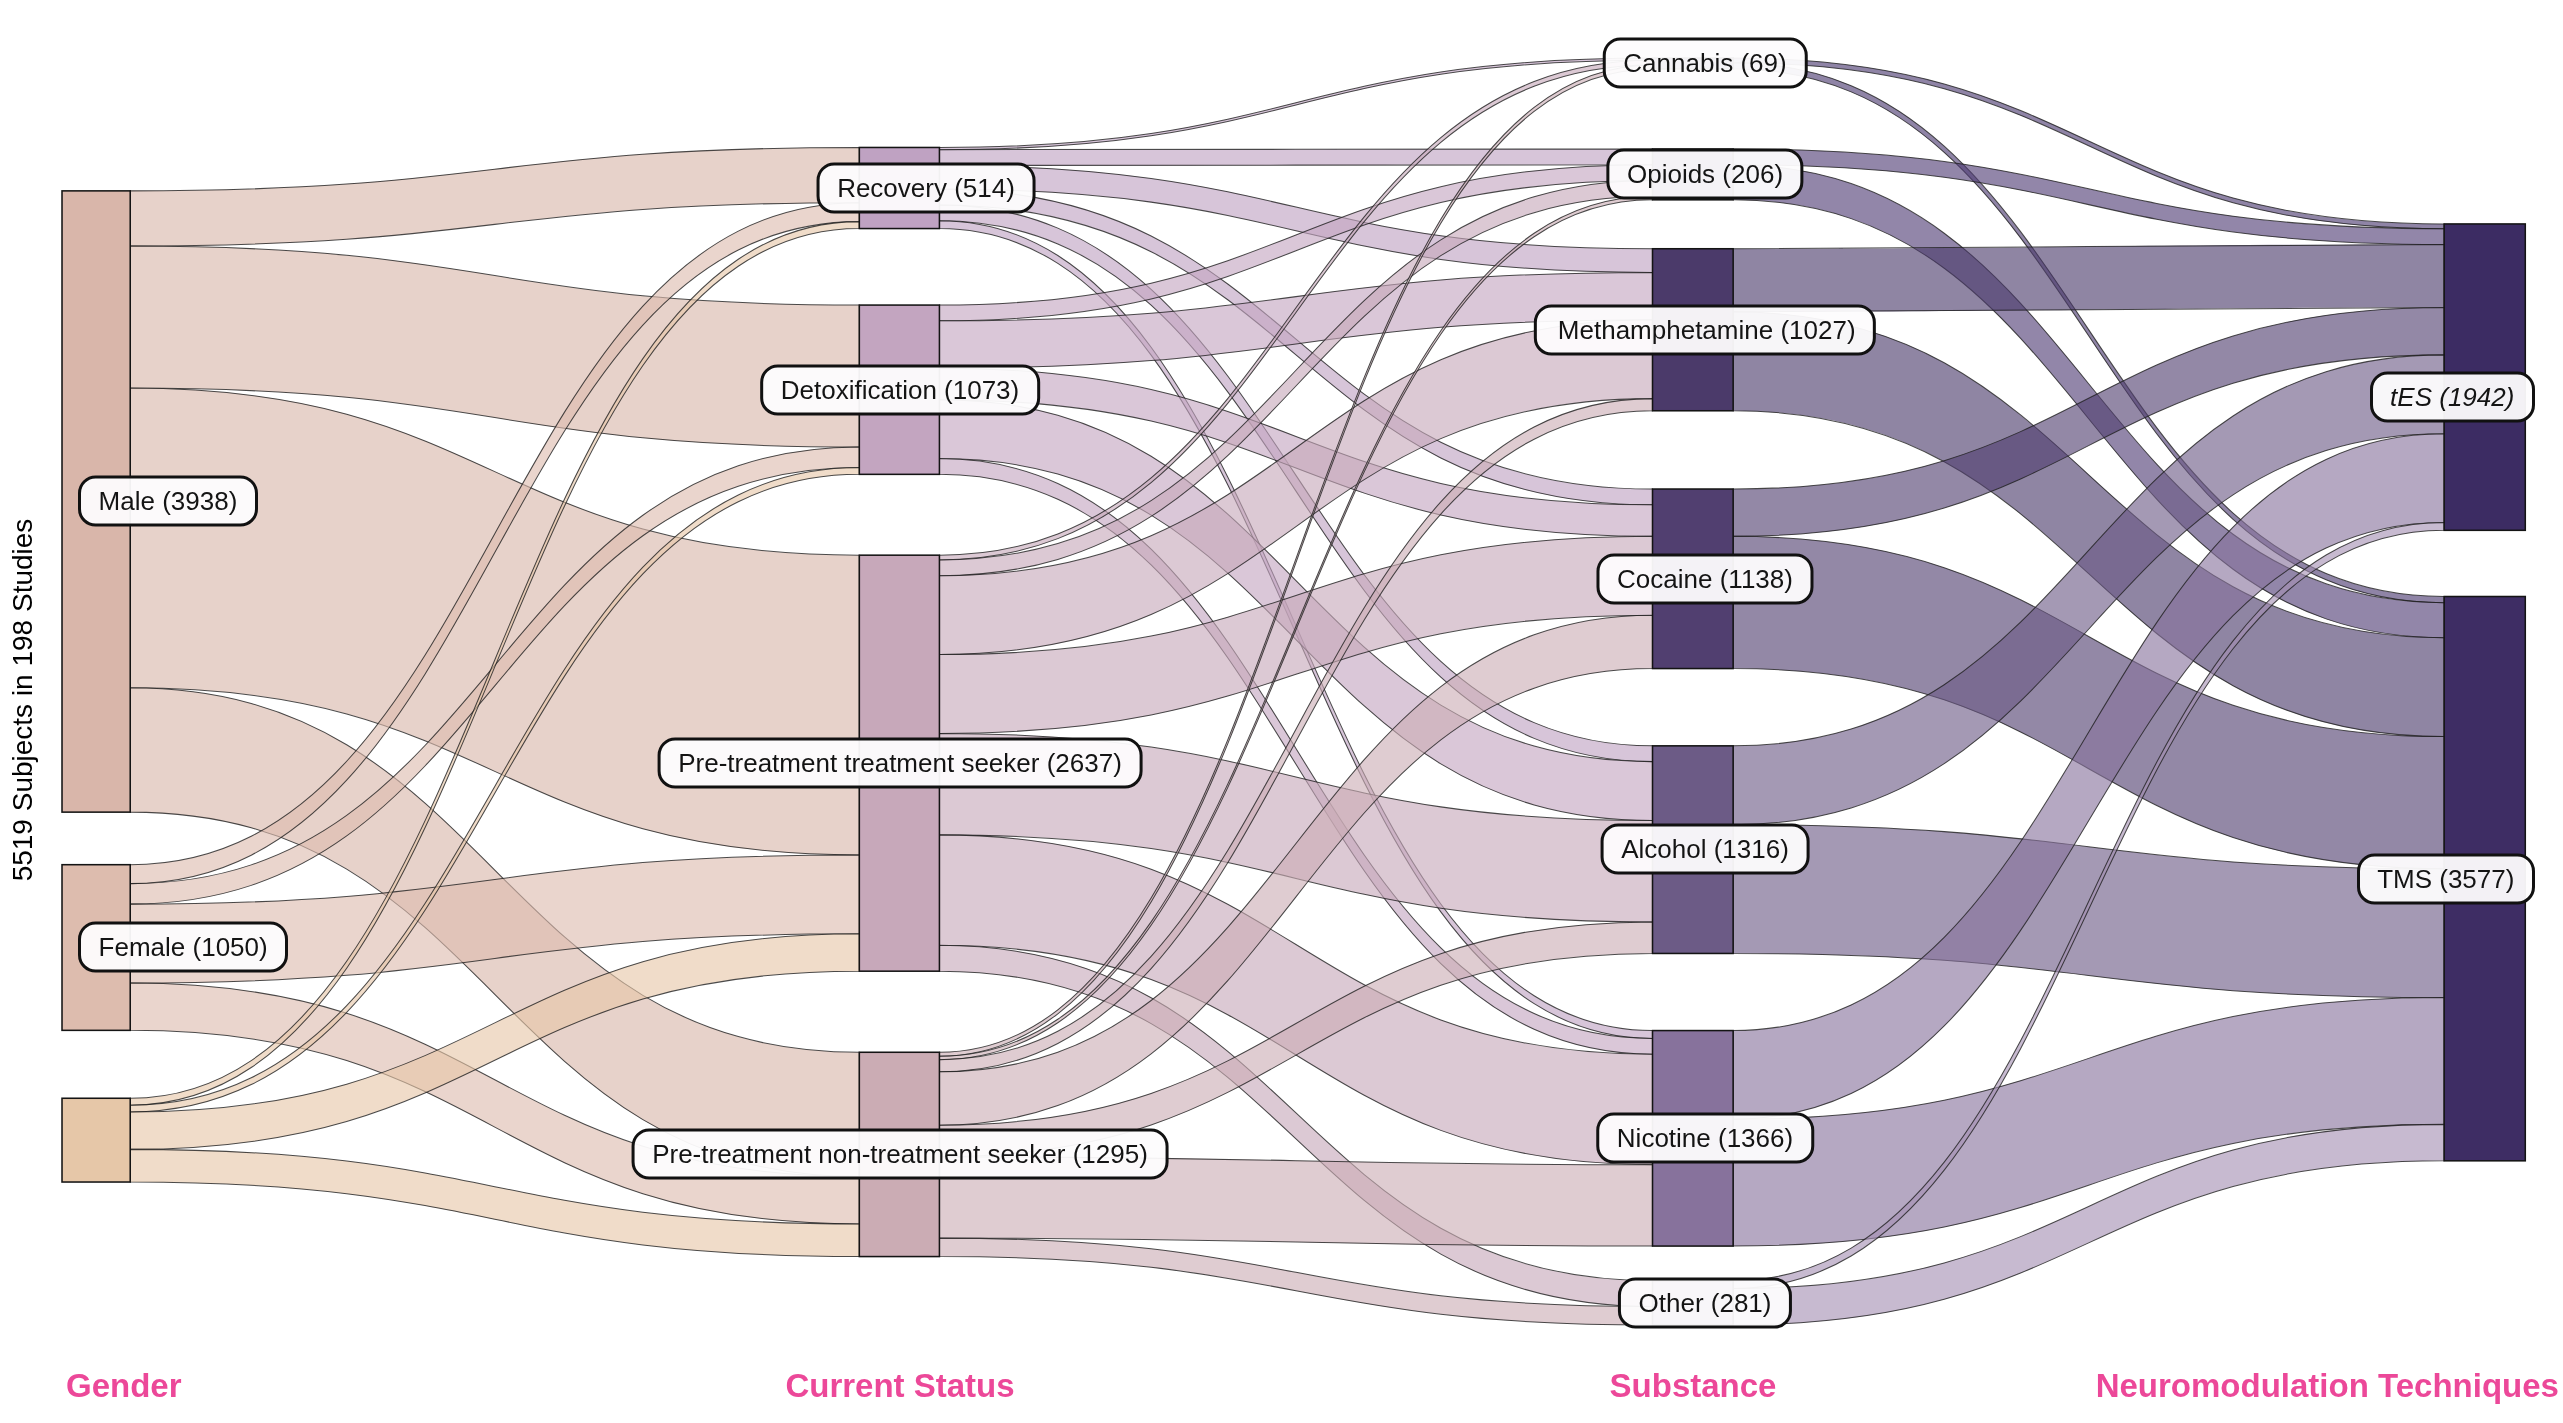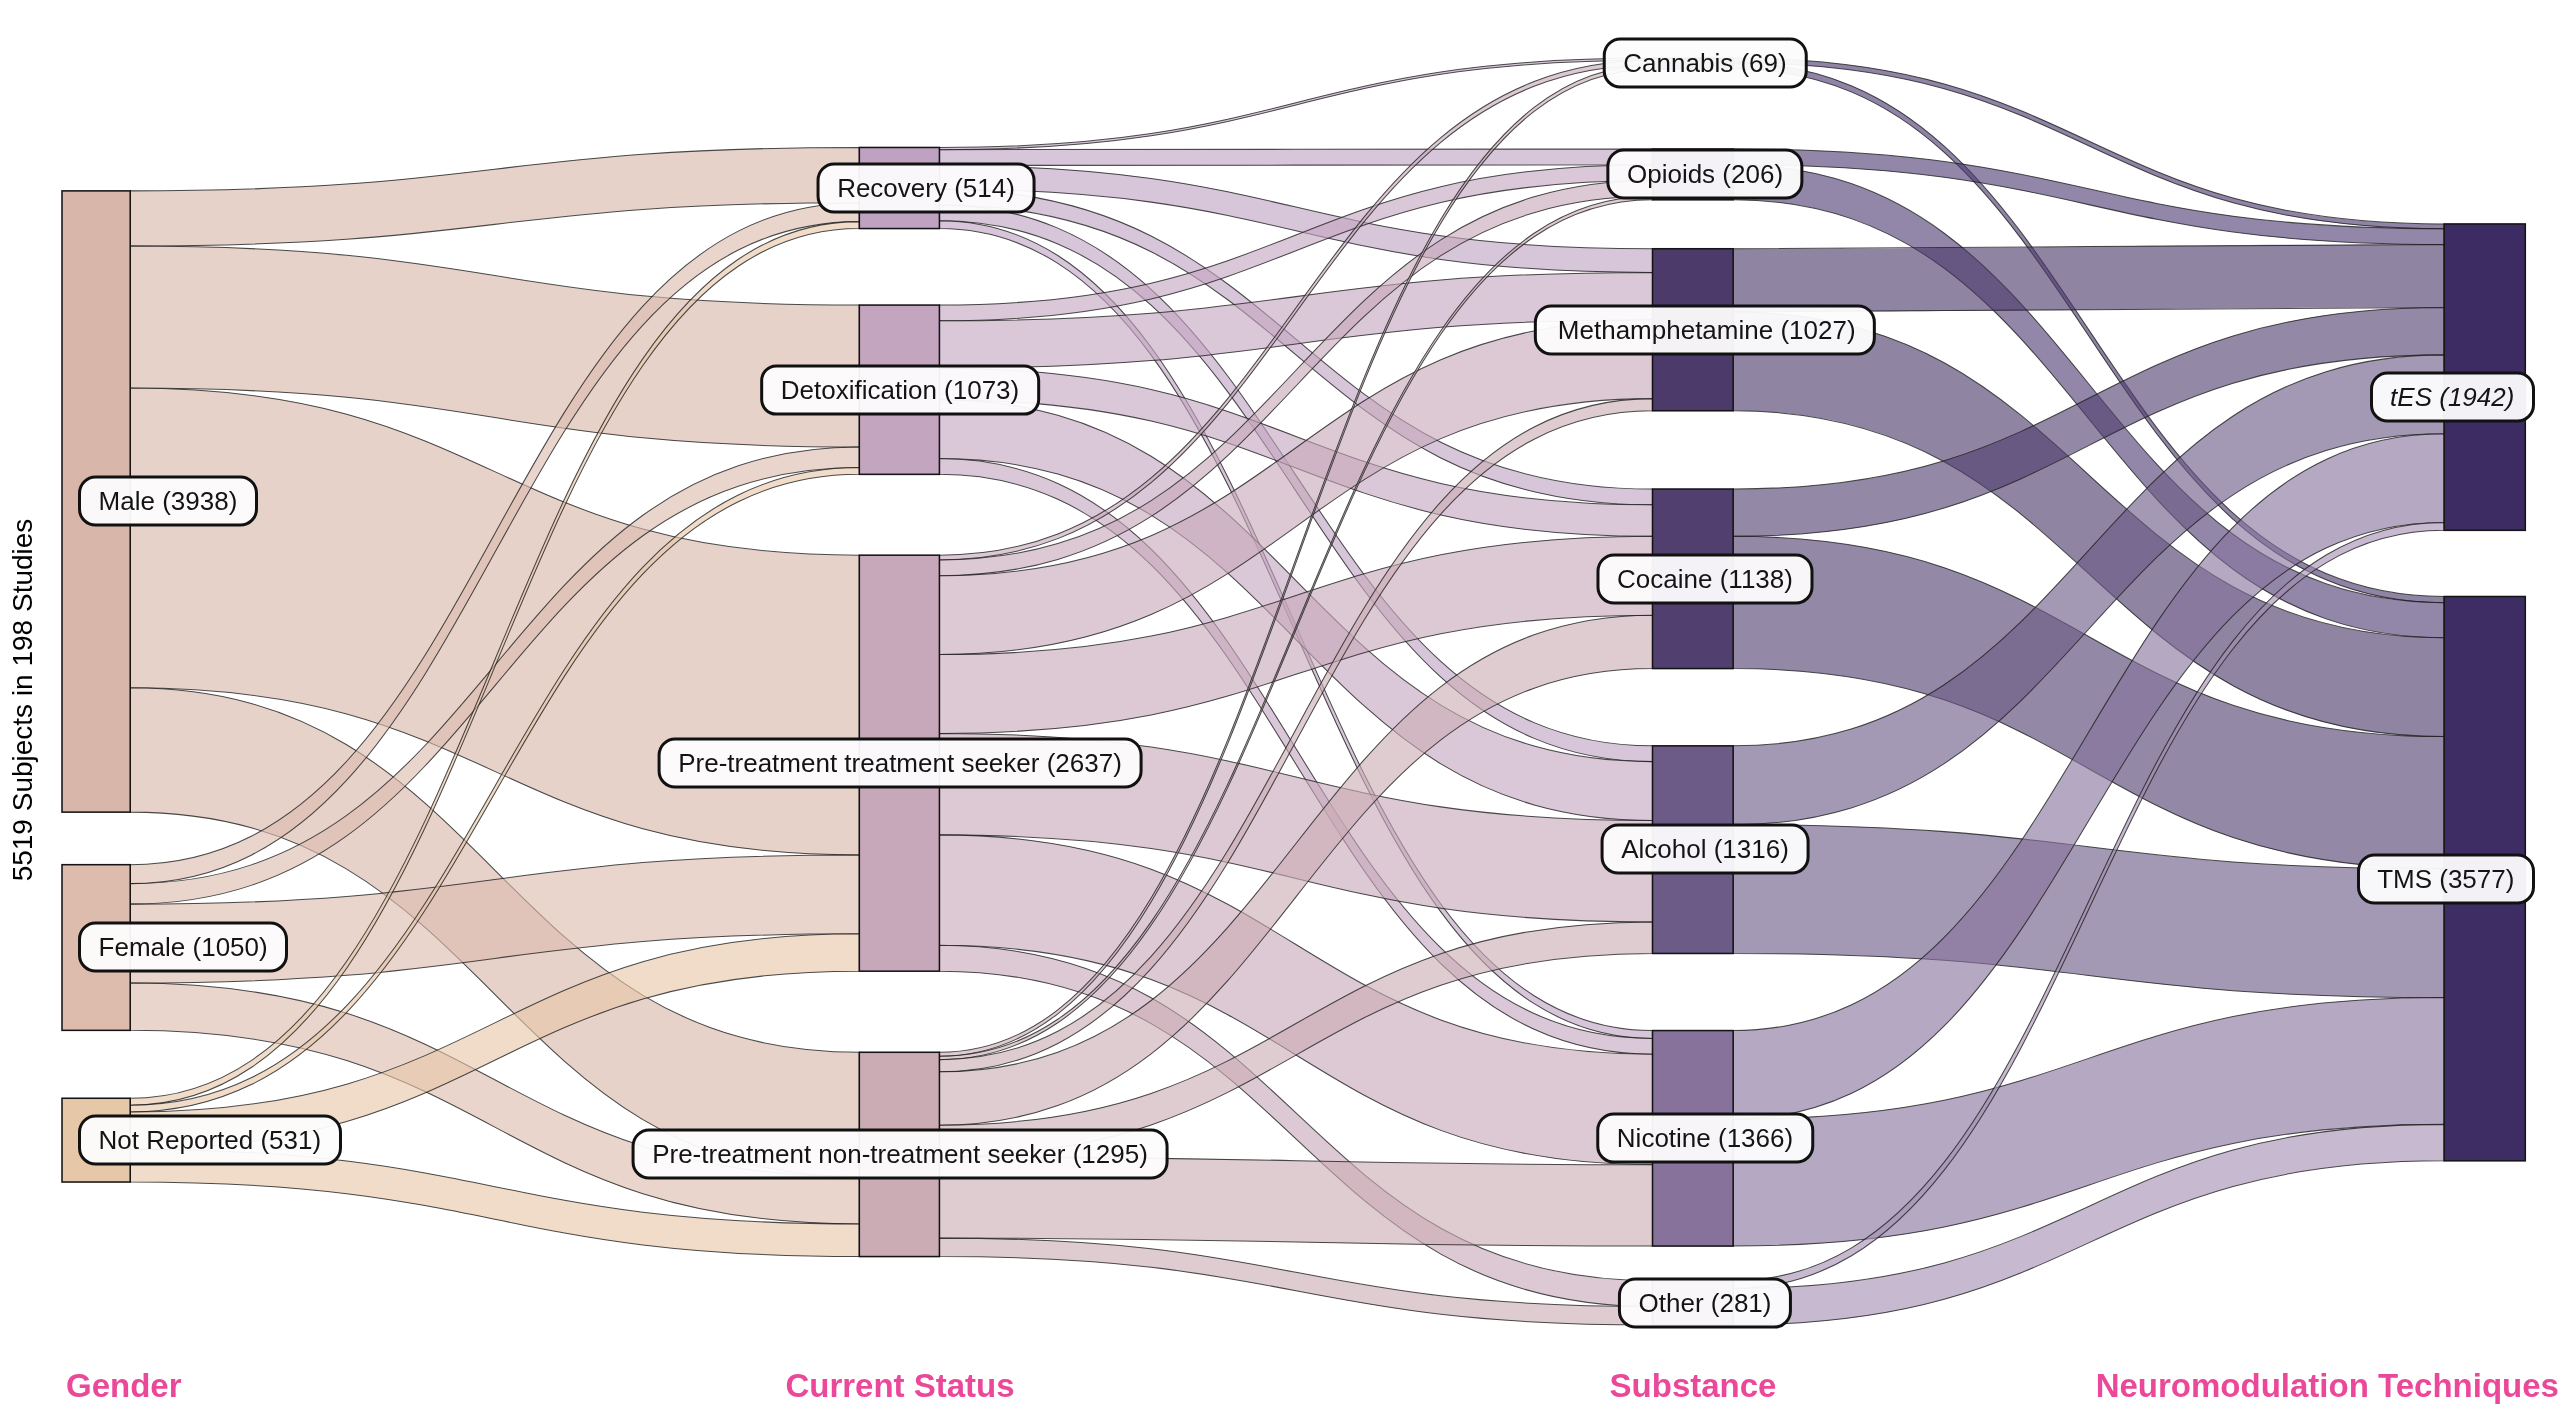--- a/index.html
+++ b/index.html
@@ -117,23 +117,22 @@
     </svg>
 
   <div class="y-axis-label">5519 Subjects in 198 Studies</div>
 
   <div class="axis-label" style="left:66px;">Gender</div>
   <div class="axis-label" style="left:900px;transform:translateX(-50%);">Current Status</div>
   <div class="axis-label" style="left:1693px;transform:translateX(-50%);">Substance</div>
   <div class="axis-label" style="right:4.1px;">Neuromodulation Techniques</div>
 <div class="node-label" style="top: 501px; left: 78px; transform: translateY(-50%); text-align: center;">Male (3938)</div>
     <div class="node-label" style="top: 947px; left: 78px; transform: translateY(-50%);">Female (1050)</div>
-    <div class="node-label" style="top: 1140px; left: 78px; transform: translateY(-50%);">Not Reported (531)</div>
     <div class="node-label" style="top: 188px; left: 900px; transform: translate(-50%, -50%); margin-left: 26px;">Recovery (514)</div>
-    <div class="node-label" style="top: 390px; left: 900px; transform: translate(-50%, -50%); border-radius: 16px;">Detoxification (1073)</div>
+    <div class="node-label" style="top: 390px; left: 900px; transform: translate(-50%, -50%);">Detoxification (1073)</div>
     <div class="node-label" style="top: 763px; left: 900px; transform: translate(-50%, -50%);">Pre-treatment treatment seeker (2637)</div>
     <div class="node-label" style="top: 1154px; left: 900px; transform: translate(-50%, -50%);">Pre-treatment non-treatment seeker (1295)</div>
     <div class="node-label" style="top: 63px; left: 1705px; transform: translate(-50%, -50%);">Cannabis (69)</div>
     <div class="node-label" style="top: 174px; left: 1705px; transform: translate(-50%, -50%);">Opioids (206)</div>
     <div class="node-label" style="top: 330px; left: 1705px; transform: translate(-50%, -50%); padding-left: 21px;">Methamphetamine (1027)</div>
     <div class="node-label" style="top: 579px; left: 1705px; transform: translate(-50%, -50%);">Cocaine (1138)</div>
     <div class="node-label" style="top: 849px; left: 1705px; transform: translate(-50%, -50%);">Alcohol (1316)</div>
     <div class="node-label" style="top: 1138px; left: 1705px; transform: translate(-50%, -50%);">Nicotine (1366)</div>
     <div class="node-label" style="top: 1303px; left: 1705px; transform: translate(-50%, -50%);">Other (281)</div>
     <div class="node-label" style="top: 397px; right: 28px; transform: translateY(-50%); font-style: italic;">tES (1942)</div>

